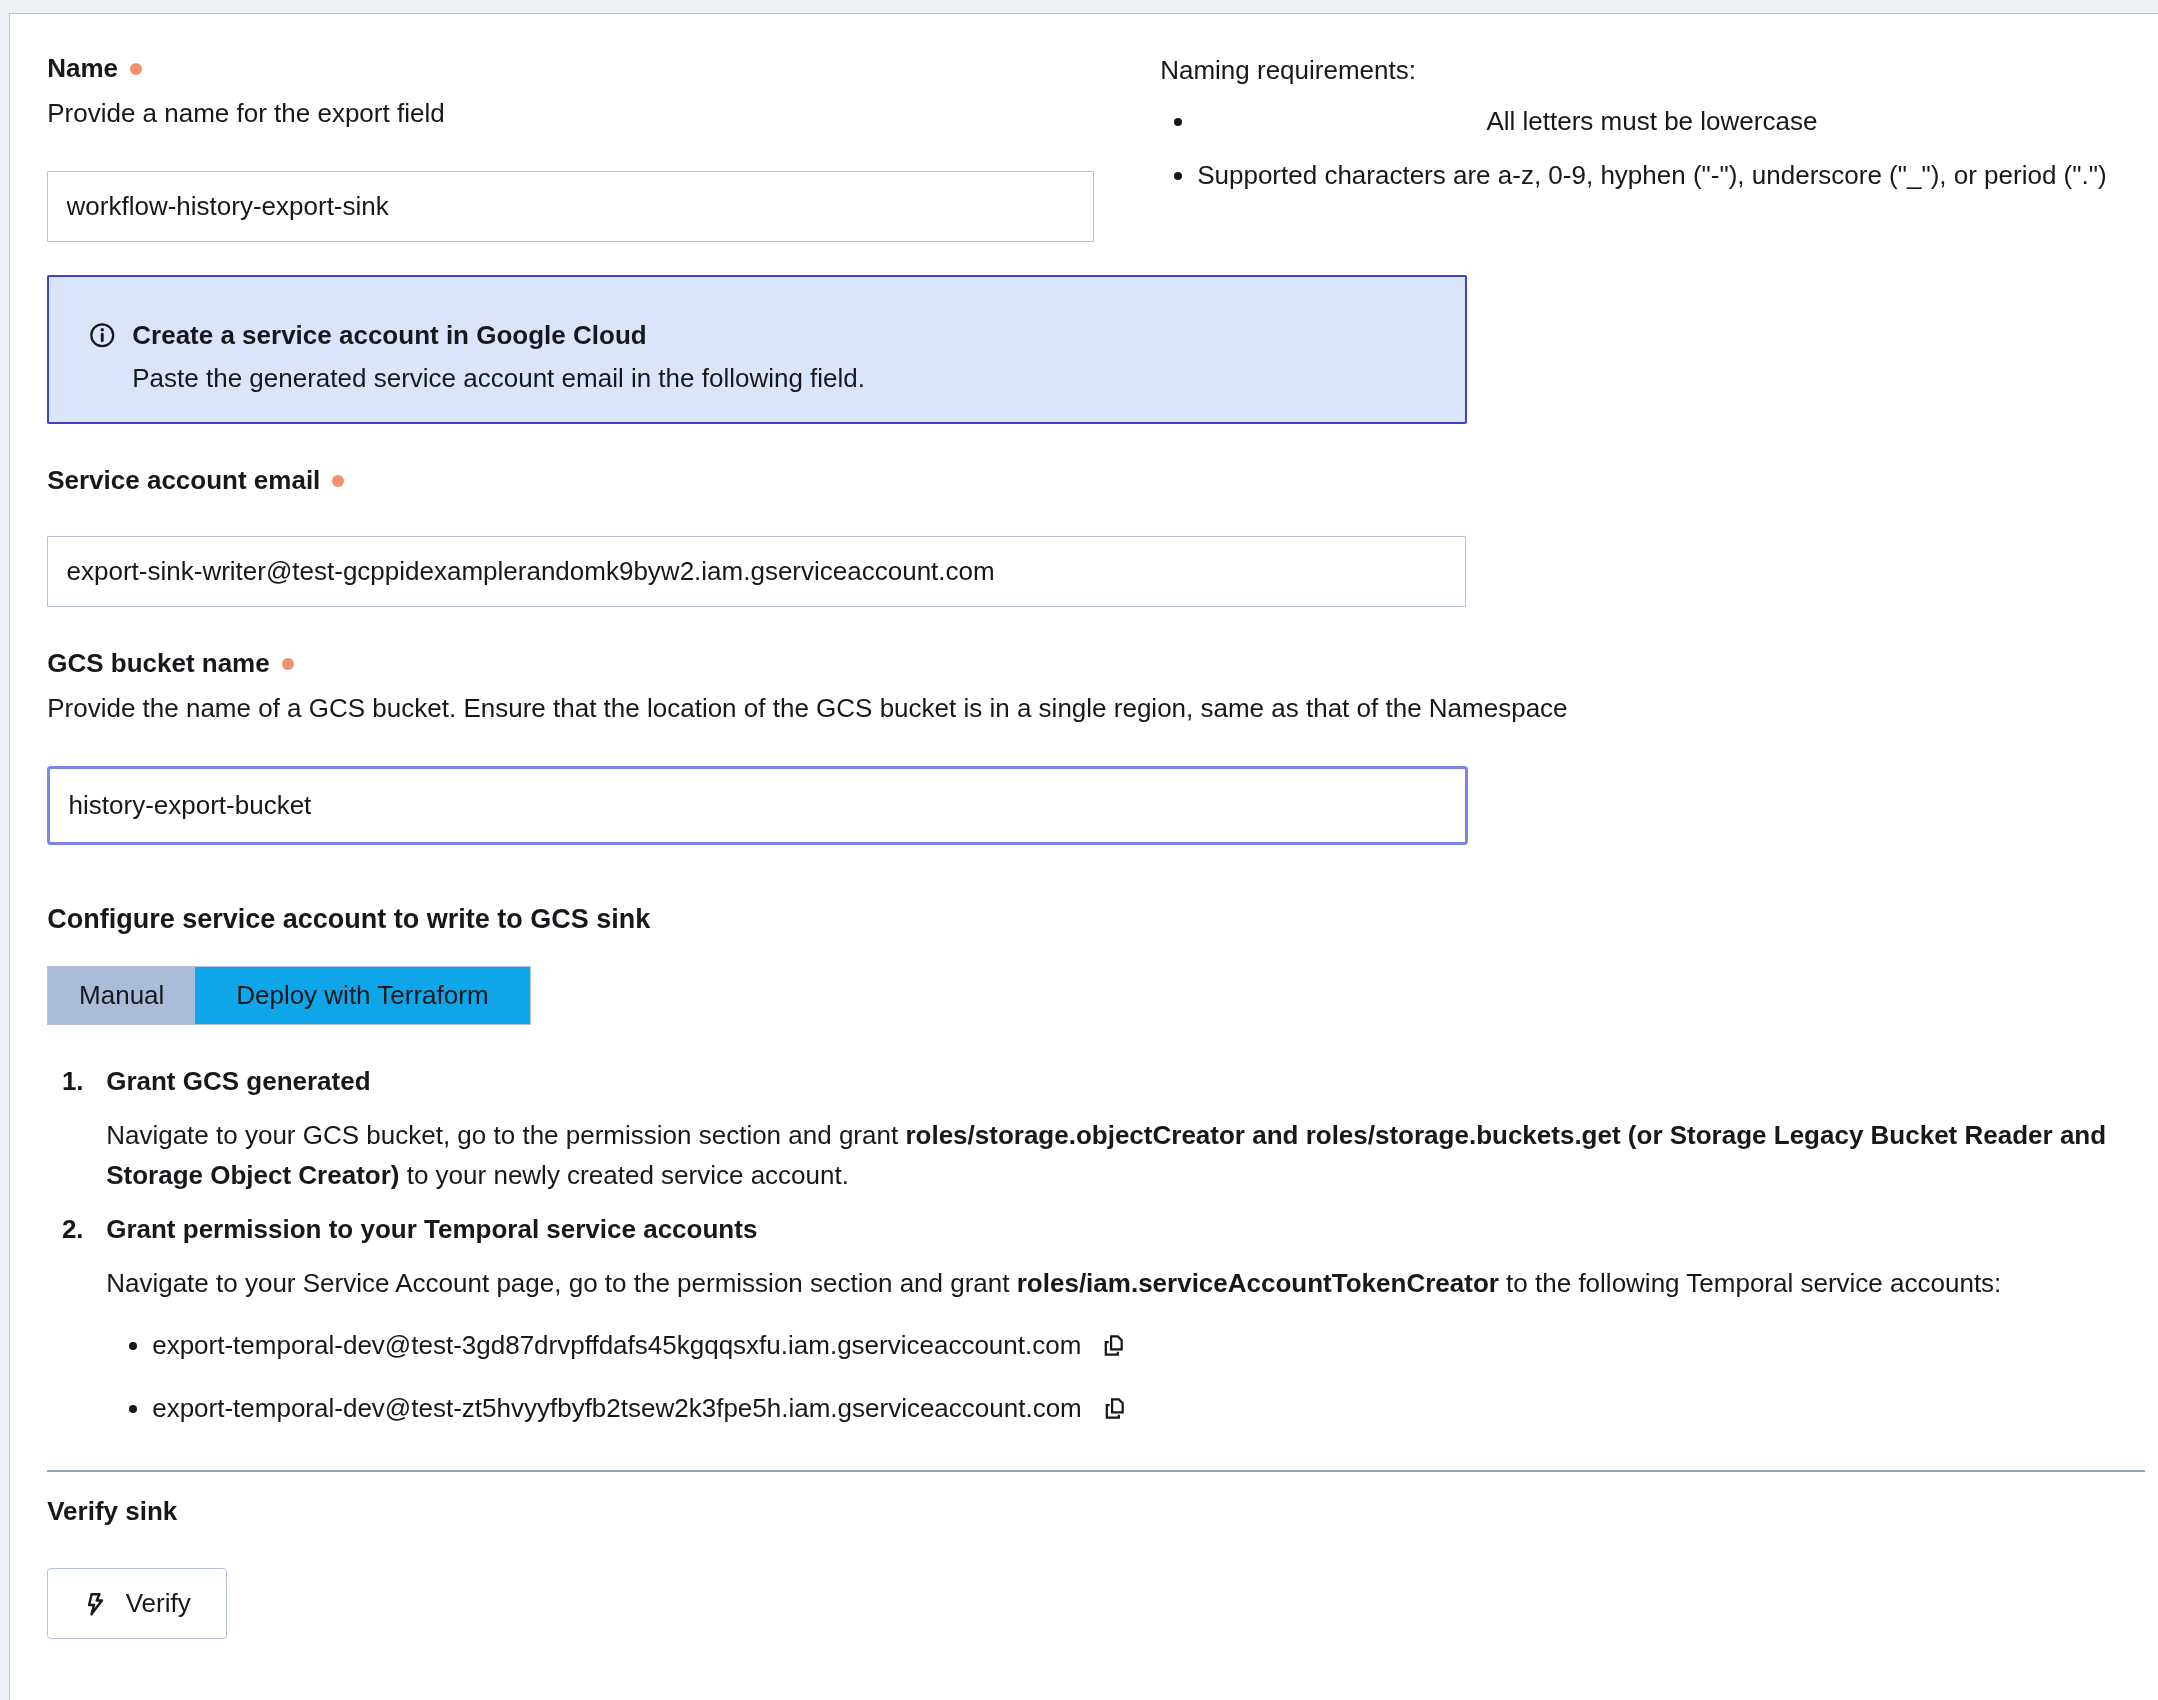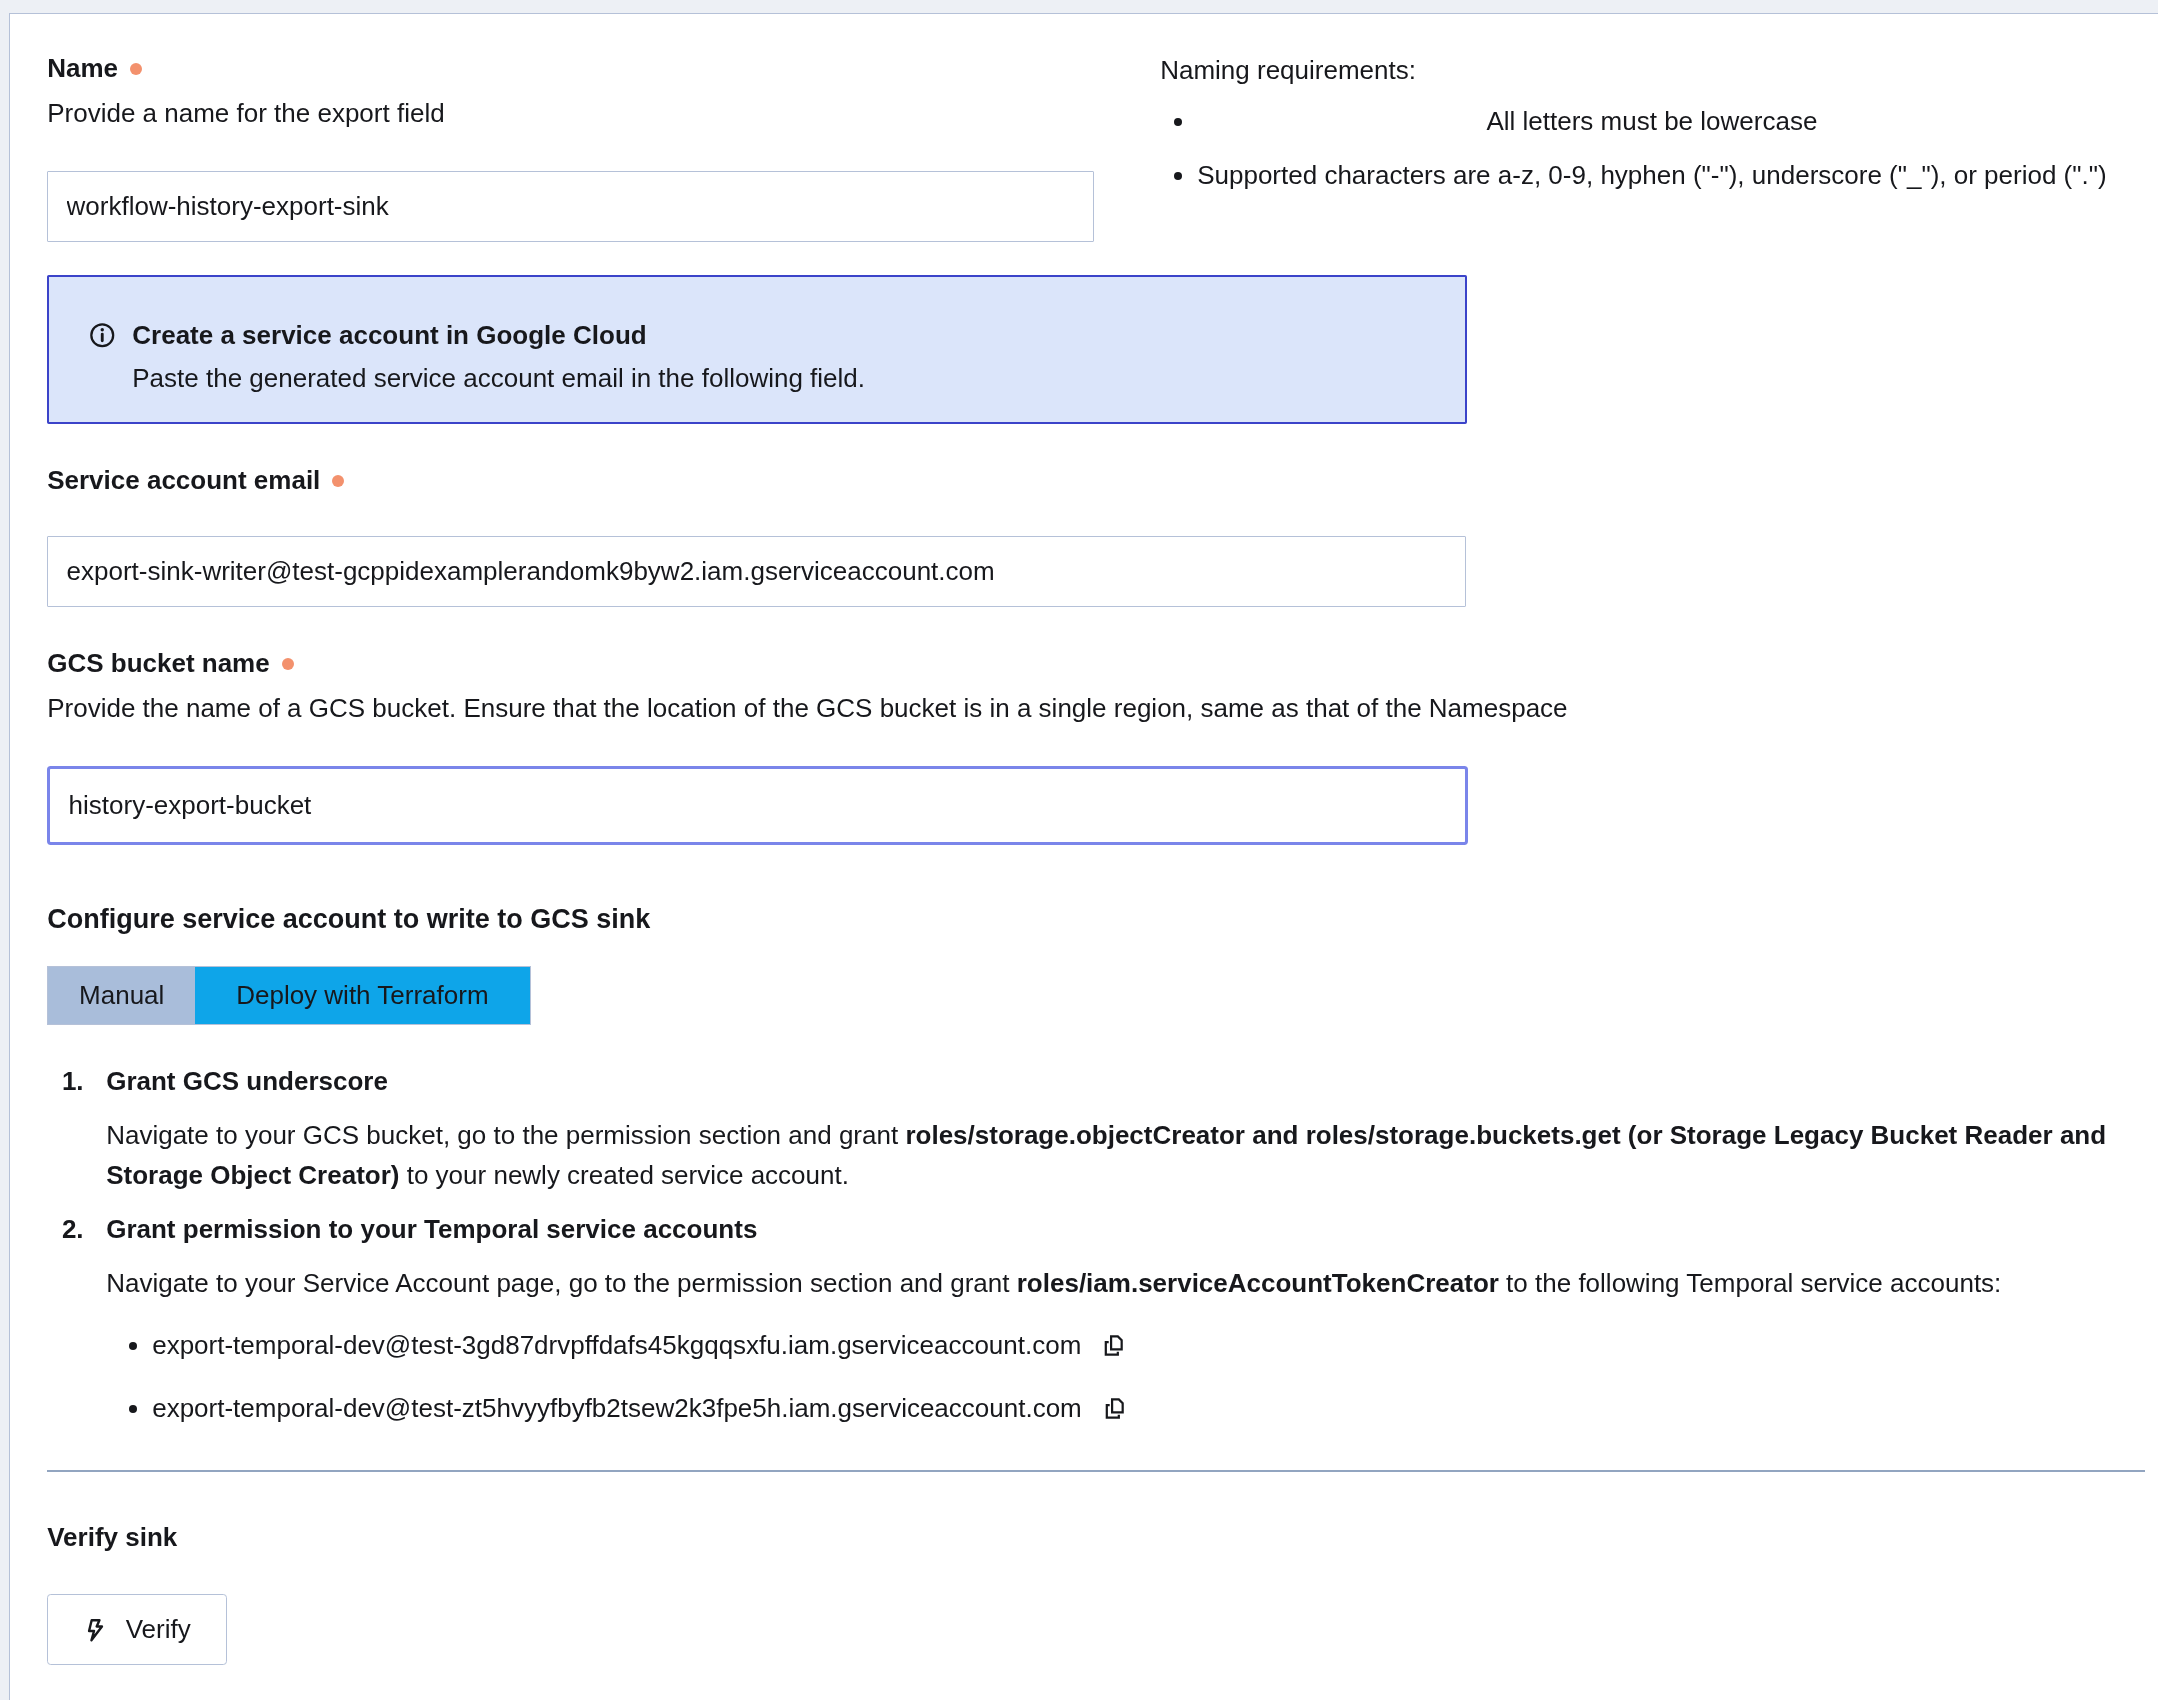--- a/index.html
+++ b/index.html
@@ -105,21 +105,21 @@
   .step-body{margin-top:17px;font-size:26px;line-height:40px;max-width:2020px;}
   .step-body b{font-weight:700;}
 
   .account-list{margin-top:27.5px;padding-left:46px;list-style:disc;}
   .account-list li{font-size:26px;line-height:31px;margin-bottom:32px;}
   .account-row{display:inline-flex;align-items:center;gap:20px;}
   .copy-btn{background:none;border:none;cursor:pointer;padding:0;display:inline-flex;align-items:center;}
 
   .divider{margin-top:46px;width:2098px;border:none;border-top:2.8px solid var(--divider);}
 
-  .verify-title{margin-top:49px;font-size:26px;font-weight:700;line-height:33px;}
+  .verify-title{margin-top:23px;font-size:26px;font-weight:700;line-height:33px;}
   .verify-desc{margin-top:11px;font-size:26px;line-height:35px;}
   .btn{
     display:inline-flex;align-items:center;justify-content:center;gap:16.5px;
     border:1.8px solid var(--border);
     border-radius:3.7px;
     background:#fff;
     font-family:inherit;
     font-size:26px;
     color:var(--text);
     cursor:pointer;
@@ -187,21 +187,21 @@
 
   <div class="tab-group">
     <div class="tab active">Manual</div>
     <div class="tab inactive">Deploy with Terraform</div>
   </div>
 
   <div class="steps">
 
     <div class="step">
       <span class="step-number">1.</span>
-      <div class="step-title">Grant GCS underscore</div>
+      <div class="step-title">Grant GCS generated</div>
       <div class="step-body"><span>Navigate to your GCS bucket, go to the permission section and grant </span><b>roles/storage.objectCreator and roles/storage.buckets.get (or Storage Legacy Bucket Reader and Storage Object Creator)</b><span> to your newly created service account.</span></div>
     </div>
 
     <div class="step">
       <span class="step-number">2.</span>
       <div class="step-title">Grant permission to your Temporal service accounts</div>
       <div class="step-body"><span>Navigate to your Service Account page, go to the permission section and grant </span><b>roles/iam.serviceAccountTokenCreator</b><span> to the following Temporal service accounts:</span></div>
 
       <ul class="account-list">
         <li>

